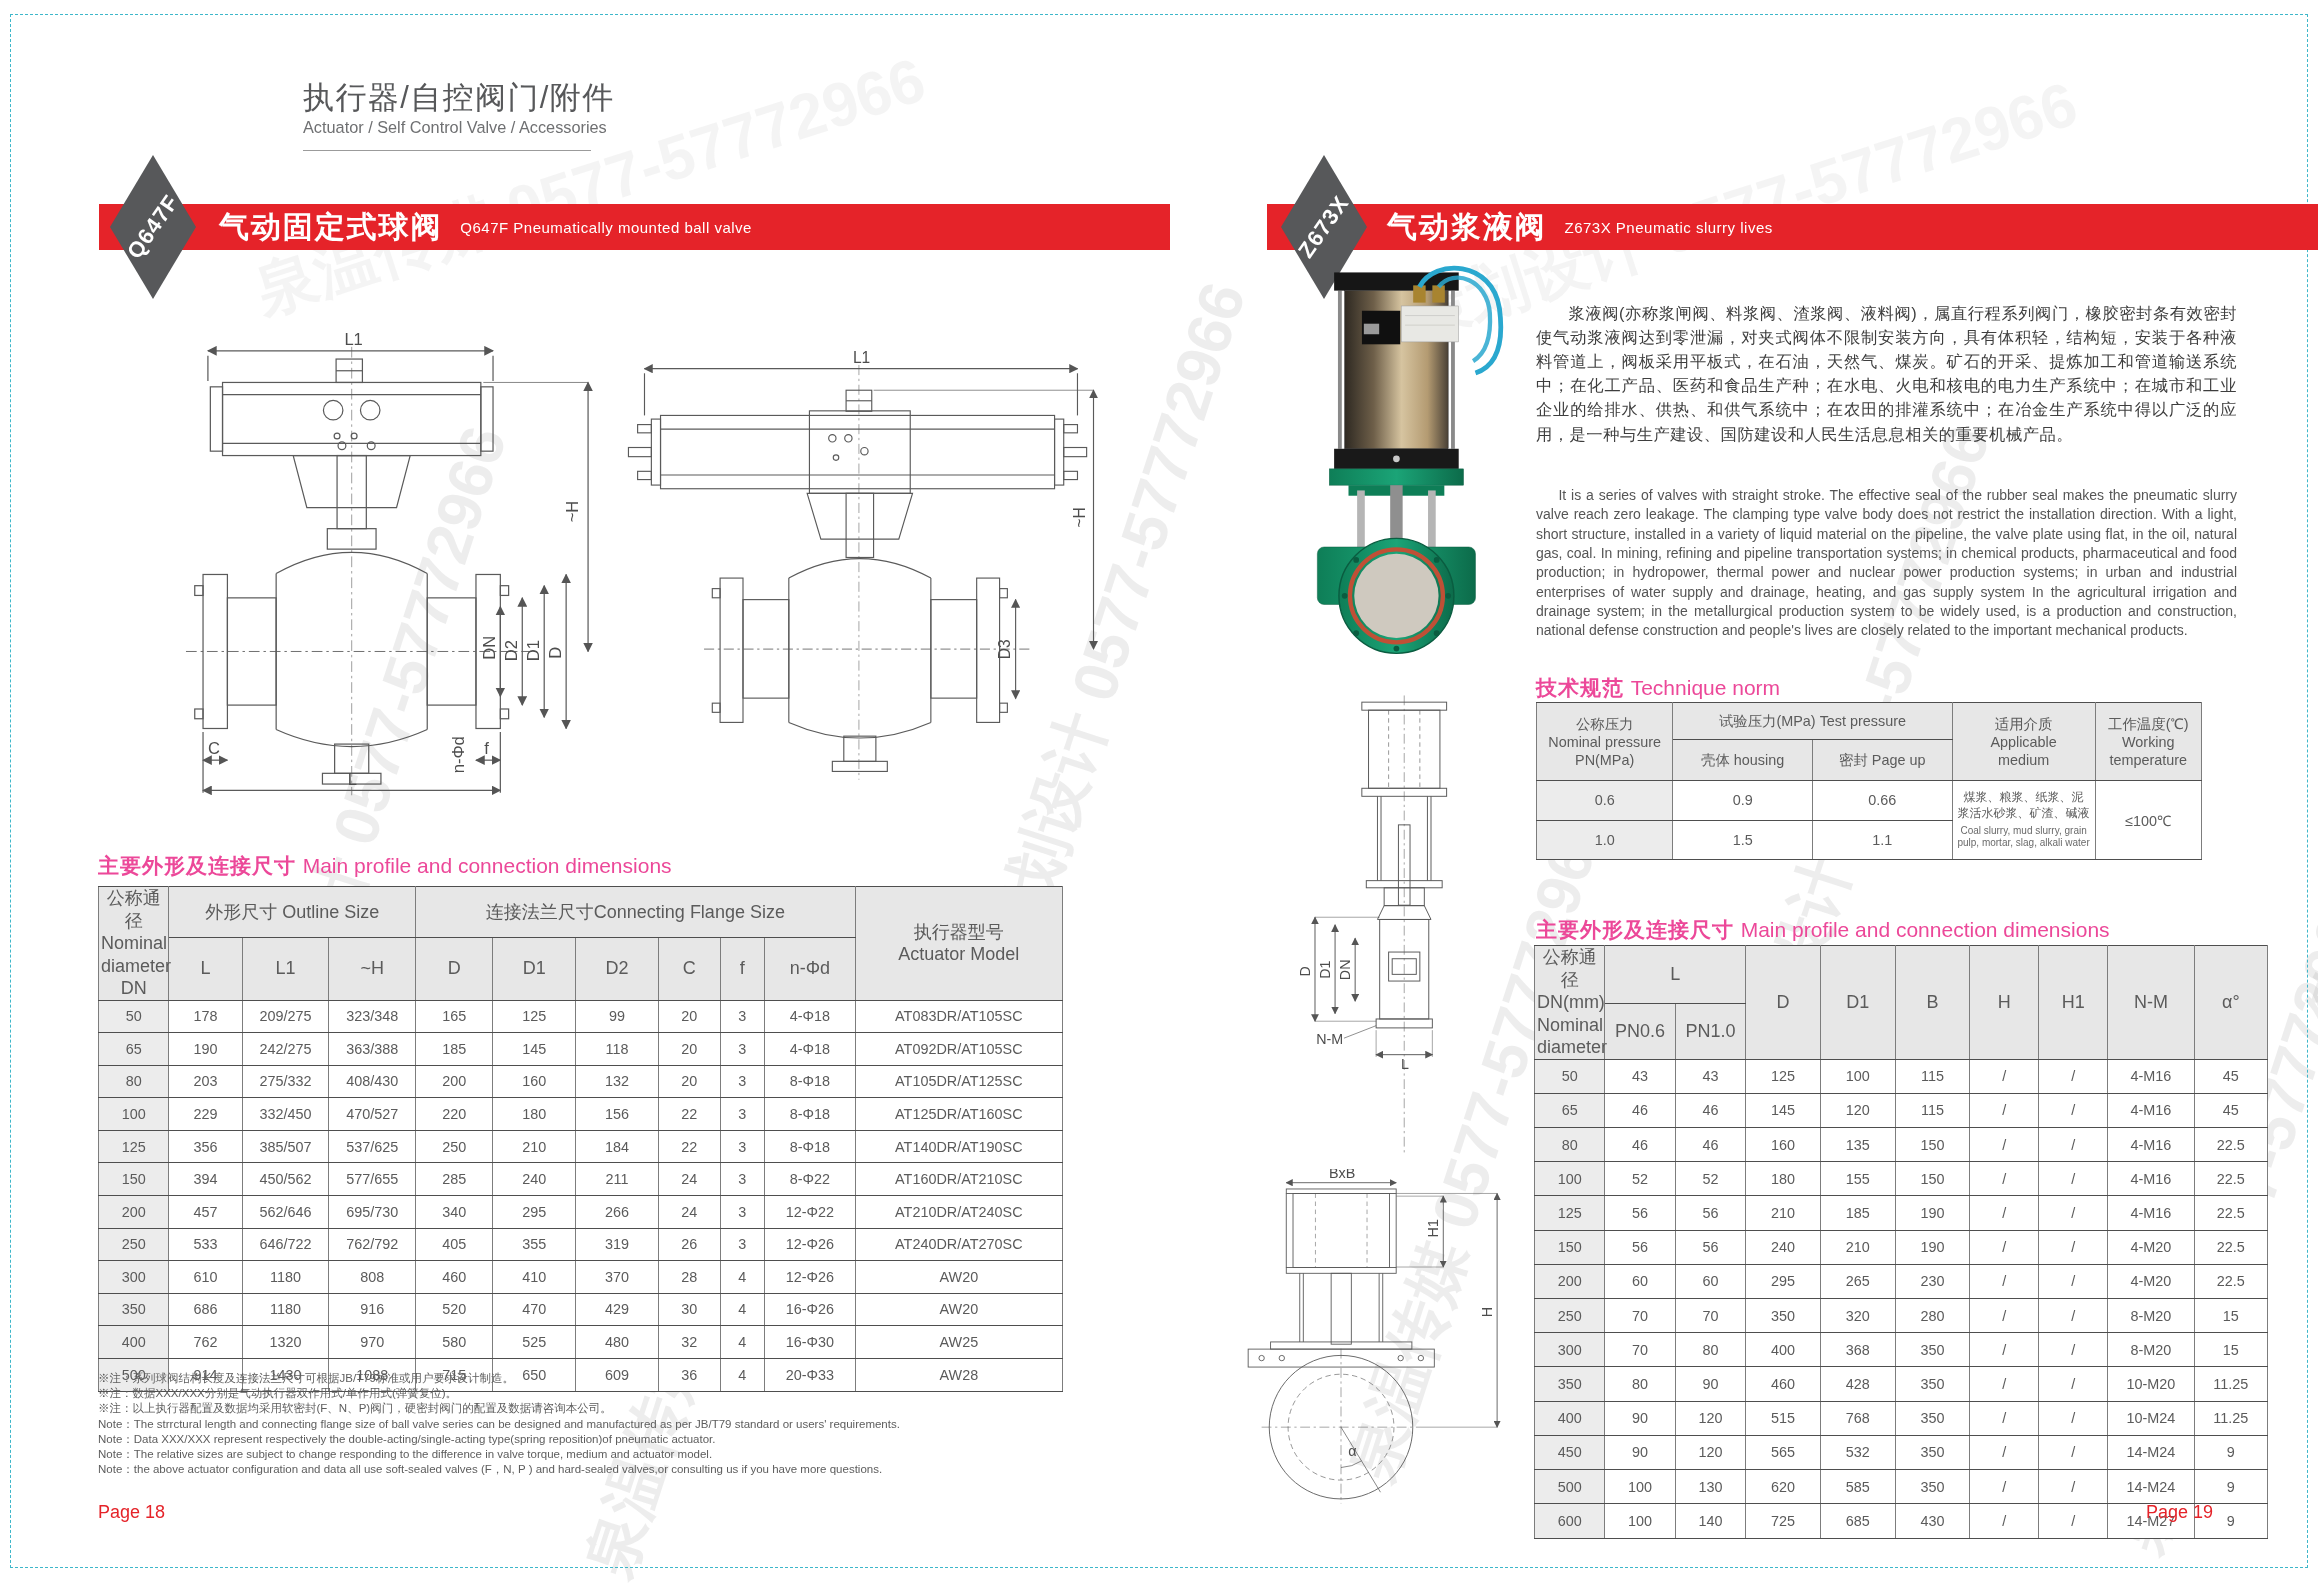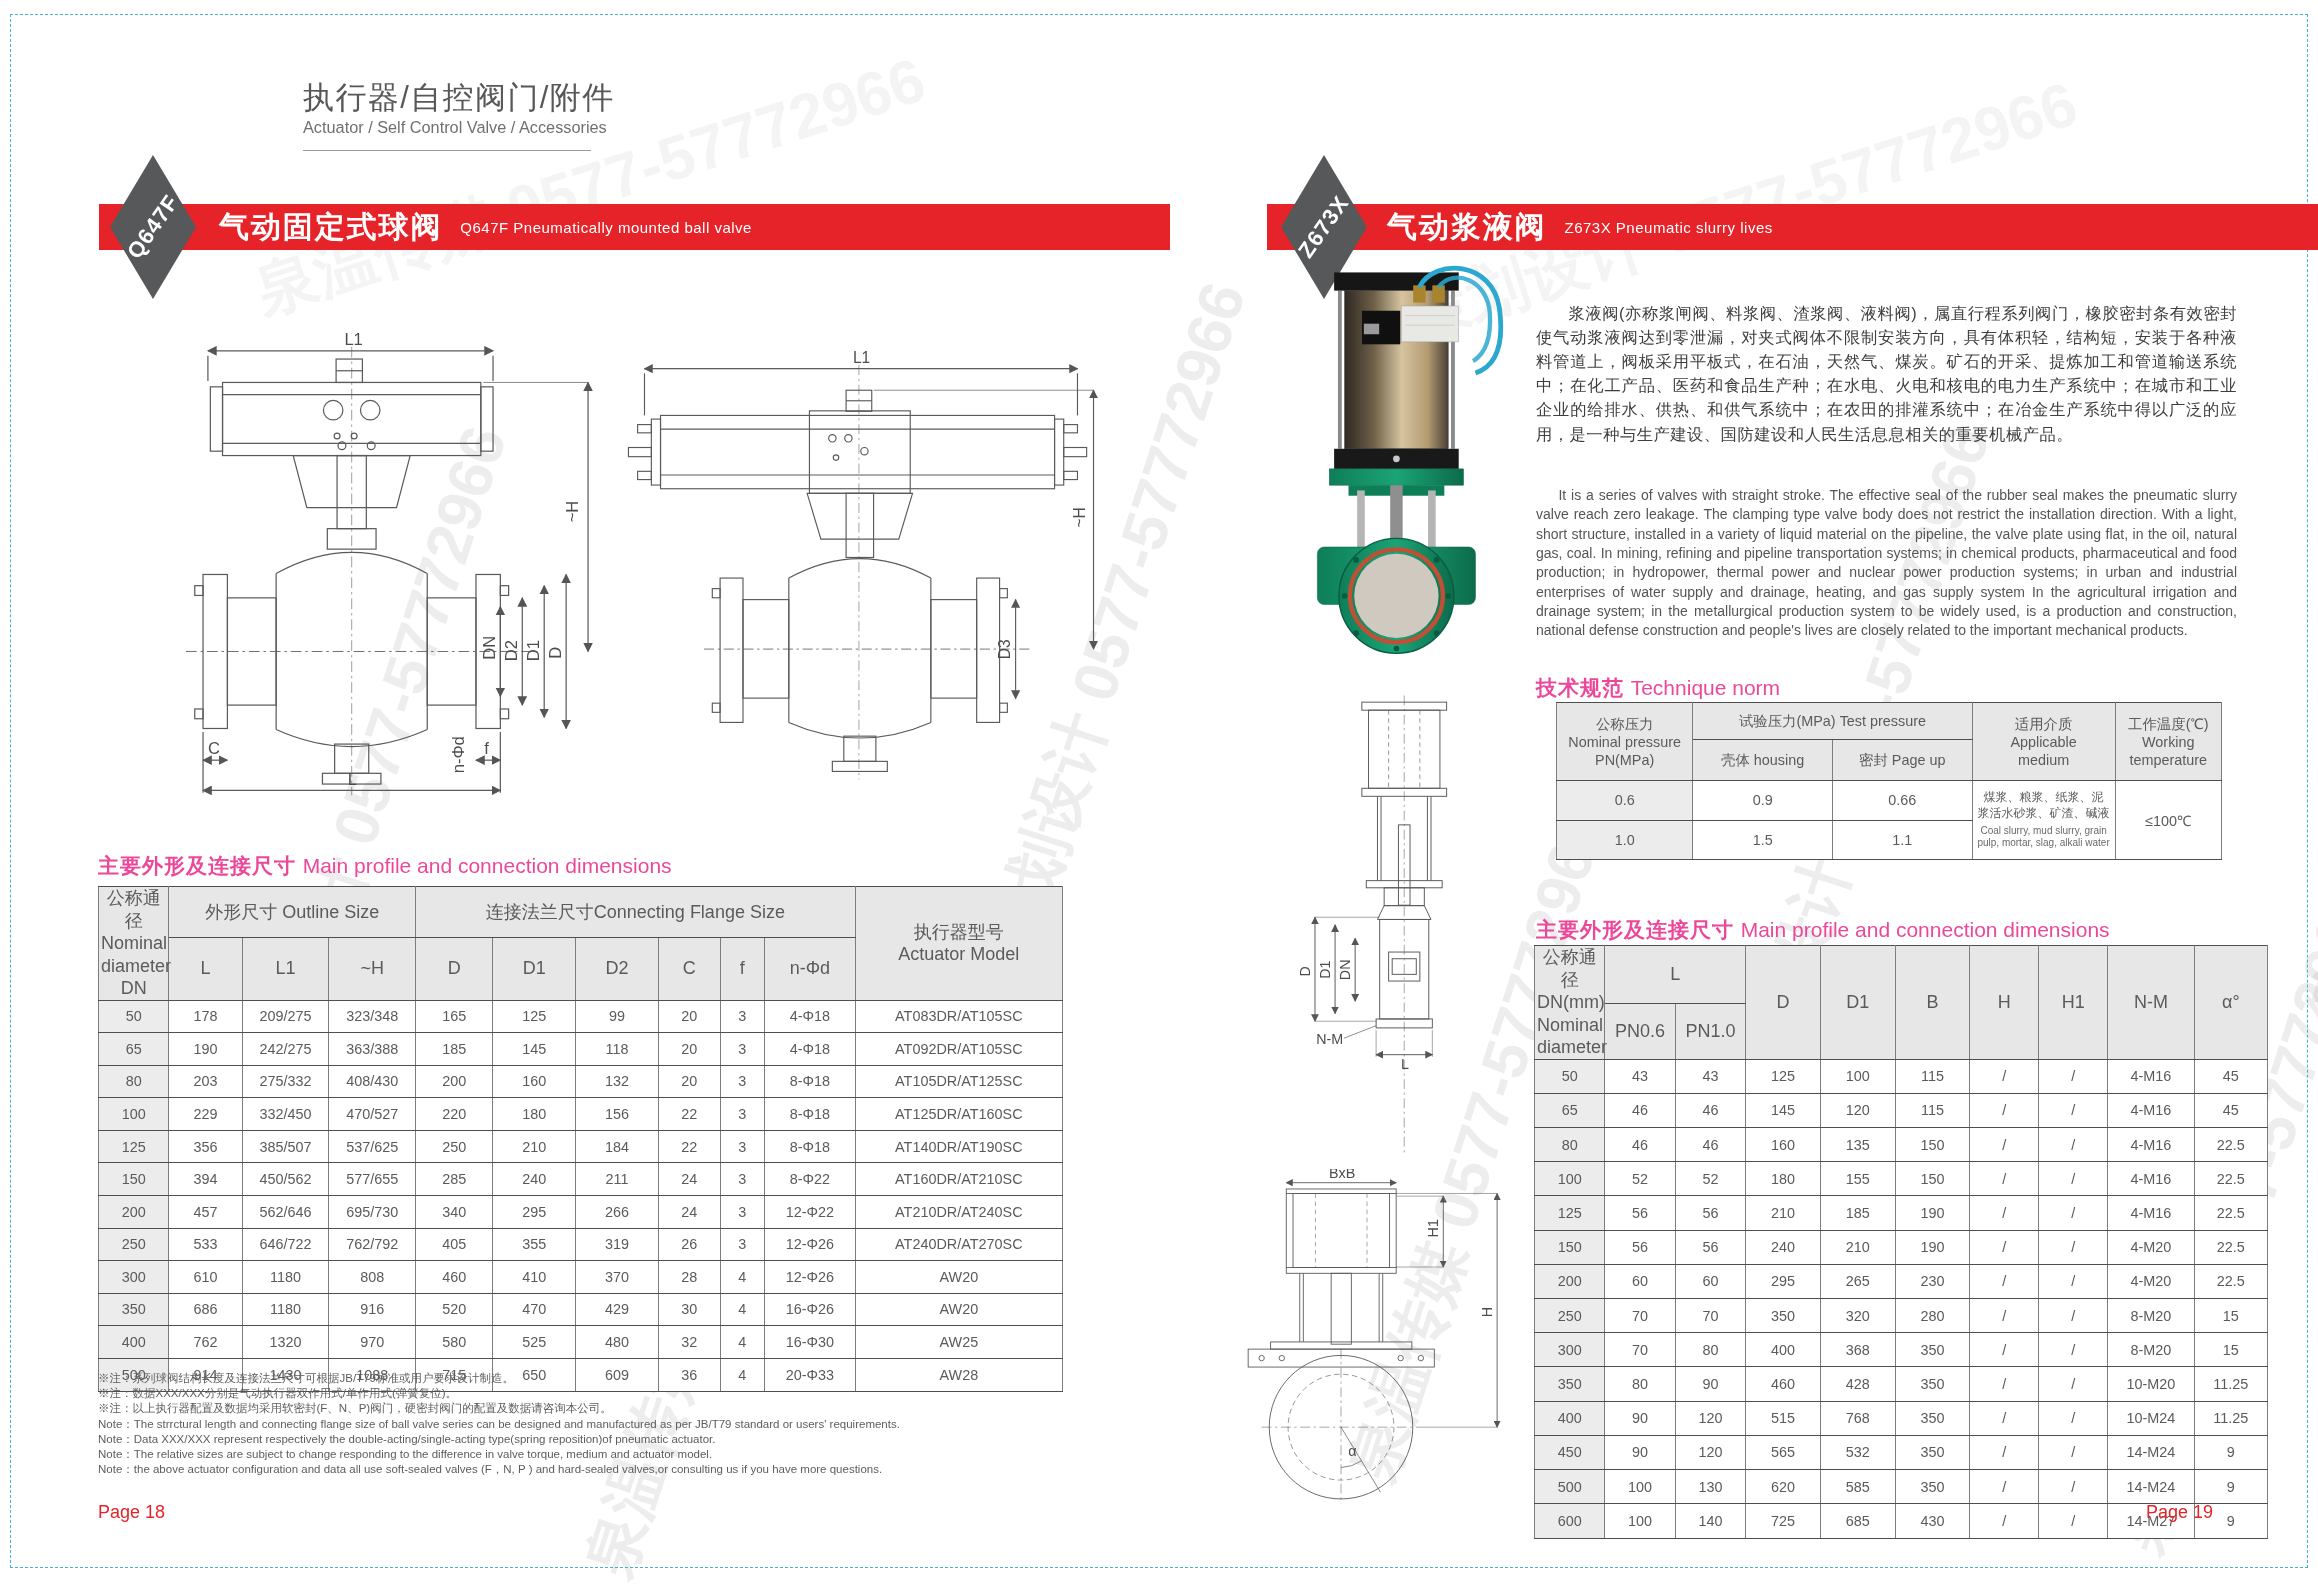--- a/index.html
+++ b/index.html
@@ -487,21 +487,21 @@
       <circle cx="220" cy="800" r="6" fill="#0a5c40"></circle>
     </svg>
   </div>
 
   <div class="desc-cn">浆液阀(亦称浆闸阀、料浆阀、渣浆阀、液料阀)，属直行程系列阀门，橡胶密封条有效密封使气动浆液阀达到零泄漏，对夹式阀体不限制安装方向，具有体积轻，结构短，安装于各种液料管道上，阀板采用平板式，在石油，天然气、煤炭。矿石的开采、提炼加工和管道输送系统中；在化工产品、医药和食品生产种；在水电、火电和核电的电力生产系统中；在城市和工业企业的给排水、供热、和供气系统中；在农田的排灌系统中；在冶金生产系统中得以广泛的应用，是一种与生产建设、国防建设和人民生活息息相关的重要机械产品。</div>
   <div class="desc-en">It is a series of valves with straight stroke. The effective seal of the rubber seal makes the pneumatic slurry valve reach zero leakage. The clamping type valve body does not restrict the installation direction. With a light, short structure, installed in a variety of liquid material on the pipeline, the valve plate using flat, in the oil, natural gas, coal. In mining, refining and pipeline transportation systems; in chemical products, pharmaceutical and food production; in hydropower, thermal power and nuclear power production systems; in urban and industrial enterprises of water supply and drainage, heating, and gas supply system In the agricultural irrigation and drainage system; in the metallurgical production system to be widely used, is a production and construction, national defense construction and people's lives are closely related to the important mechanical products.</div>
 
   <div class="sec-title" style="left:1536px;top:674px;">
     <span class="cn">技术规范</span><span class="en">Technique norm</span>
   </div>
-  <div style="position:absolute;left:1536px;top:702px;width:666px;height:158px;margin-left:20px;">
+  <div style="position:absolute;left:1536px;top:702px;width:666px;height:158px;">
     <table class="dimtable tech" style="width:100%;height:100%;">
       <colgroup>
         <col style="width:20.5%">
           <col style="width:21%">
           <col style="width:21%">
           <col style="width:21.5%">
           <col style="width:16%">
       </colgroup>
       <thead>
         <tr style="height:37px;">

